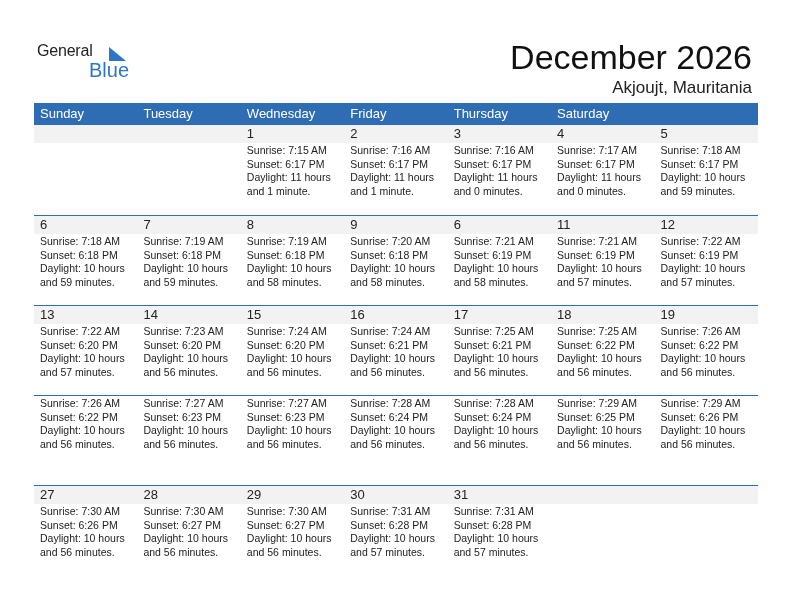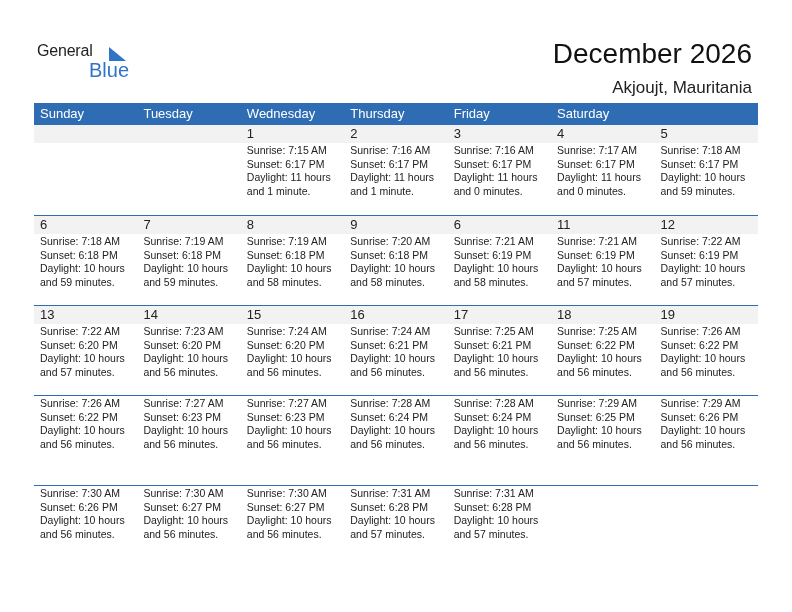--- a/index.html
+++ b/index.html
@@ -1,21 +1,21 @@
 <!DOCTYPE html>
 <html><head>
 <meta charset="utf-8">
 <style>
   html, body { margin:0; padding:0; background:#ffffff; }
   body { width:792px; height:612px; position:relative; overflow:hidden; font-family:"Liberation Sans", sans-serif; color:#222; }
   .logo { position:absolute; left:37px; top:42px; width:100px; height:40px; }
   .logo-general { position:absolute; left:0; top:0; font-size:16px; color:#222; letter-spacing:-0.2px; }
   .logo-blue { position:absolute; left:52px; top:17px; font-size:20px; color:#2E75C6; }
   .logo-tri { position:absolute; left:72px; top:5px; width:0; height:0; border-left:17px solid #2E75C6; border-top:14px solid transparent; }
-  .title { position:absolute; right:40px; top:38px; font-size:28px; color:#111; }
+  .title { position:absolute; right:40px; top:38px; font-size:34px; color:#111; }
   .subtitle { position:absolute; right:40px; top:78px; font-size:17px; color:#222;margin-left:31px; }
   .cal { position:absolute; left:34px; top:103px; width:724px; }
   .hdr { display:flex; background:#2E6DB4; height:22px; }
   .hdr div { width:103.43px; color:#fff; font-size:13px; line-height:22px; padding-left:6px; box-sizing:border-box; }
   .week { height:90px; border-top:1px solid #2E6DB4; box-sizing:border-box; }
   .week.first { border-top:none; }
   .daynums { display:flex; background:#F2F2F2; height:18px; }
   .daynums div { width:103.43px; font-size:13px; line-height:18px; padding-left:6px; box-sizing:border-box; color:#222; }
   .details { display:flex; }
   .cell { width:103.43px; padding-left:6px; box-sizing:border-box; font-size:10.5px; line-height:13.6px; color:#222; padding-top:1px; }
@@ -31,22 +31,22 @@
 </div>
 
 <div class="title">December 2026</div>
 <div class="subtitle">Akjoujt, Mauritania</div>
 
 <div class="cal">
   <div class="hdr">
     <div>Sunday</div>
     <div>Tuesday</div>
     <div>Wednesday</div>
+    <div>Friday</div>
     <div>Thursday</div>
-    <div>Friday</div>
     <div>Saturday</div>
   </div>
   <div id="weeks">
       <div class="week first">
         <div class="daynums">
           <div></div>
           <div></div>
           <div>1</div>
           <div>2</div>
           <div>3</div>
@@ -248,20 +248,29 @@
           </div>
           <div class="cell">
             <span>Sunrise: 7:29 AM</span>
             <span>Sunset: 6:26 PM</span>
             <span>Daylight: 10 hours</span>
             <span>and 56 minutes.</span>
           </div>
         </div>
       </div>
       <div class="week">
+        <div class="daynums">
+          <div>27</div>
+          <div>28</div>
+          <div>29</div>
+          <div>30</div>
+          <div>31</div>
+          <div></div>
+          <div></div>
+        </div>
         <div class="details">
           <div class="cell">
             <span>Sunrise: 7:30 AM</span>
             <span>Sunset: 6:26 PM</span>
             <span>Daylight: 10 hours</span>
             <span>and 56 minutes.</span>
           </div>
           <div class="cell">
             <span>Sunrise: 7:30 AM</span>
             <span>Sunset: 6:27 PM</span>

